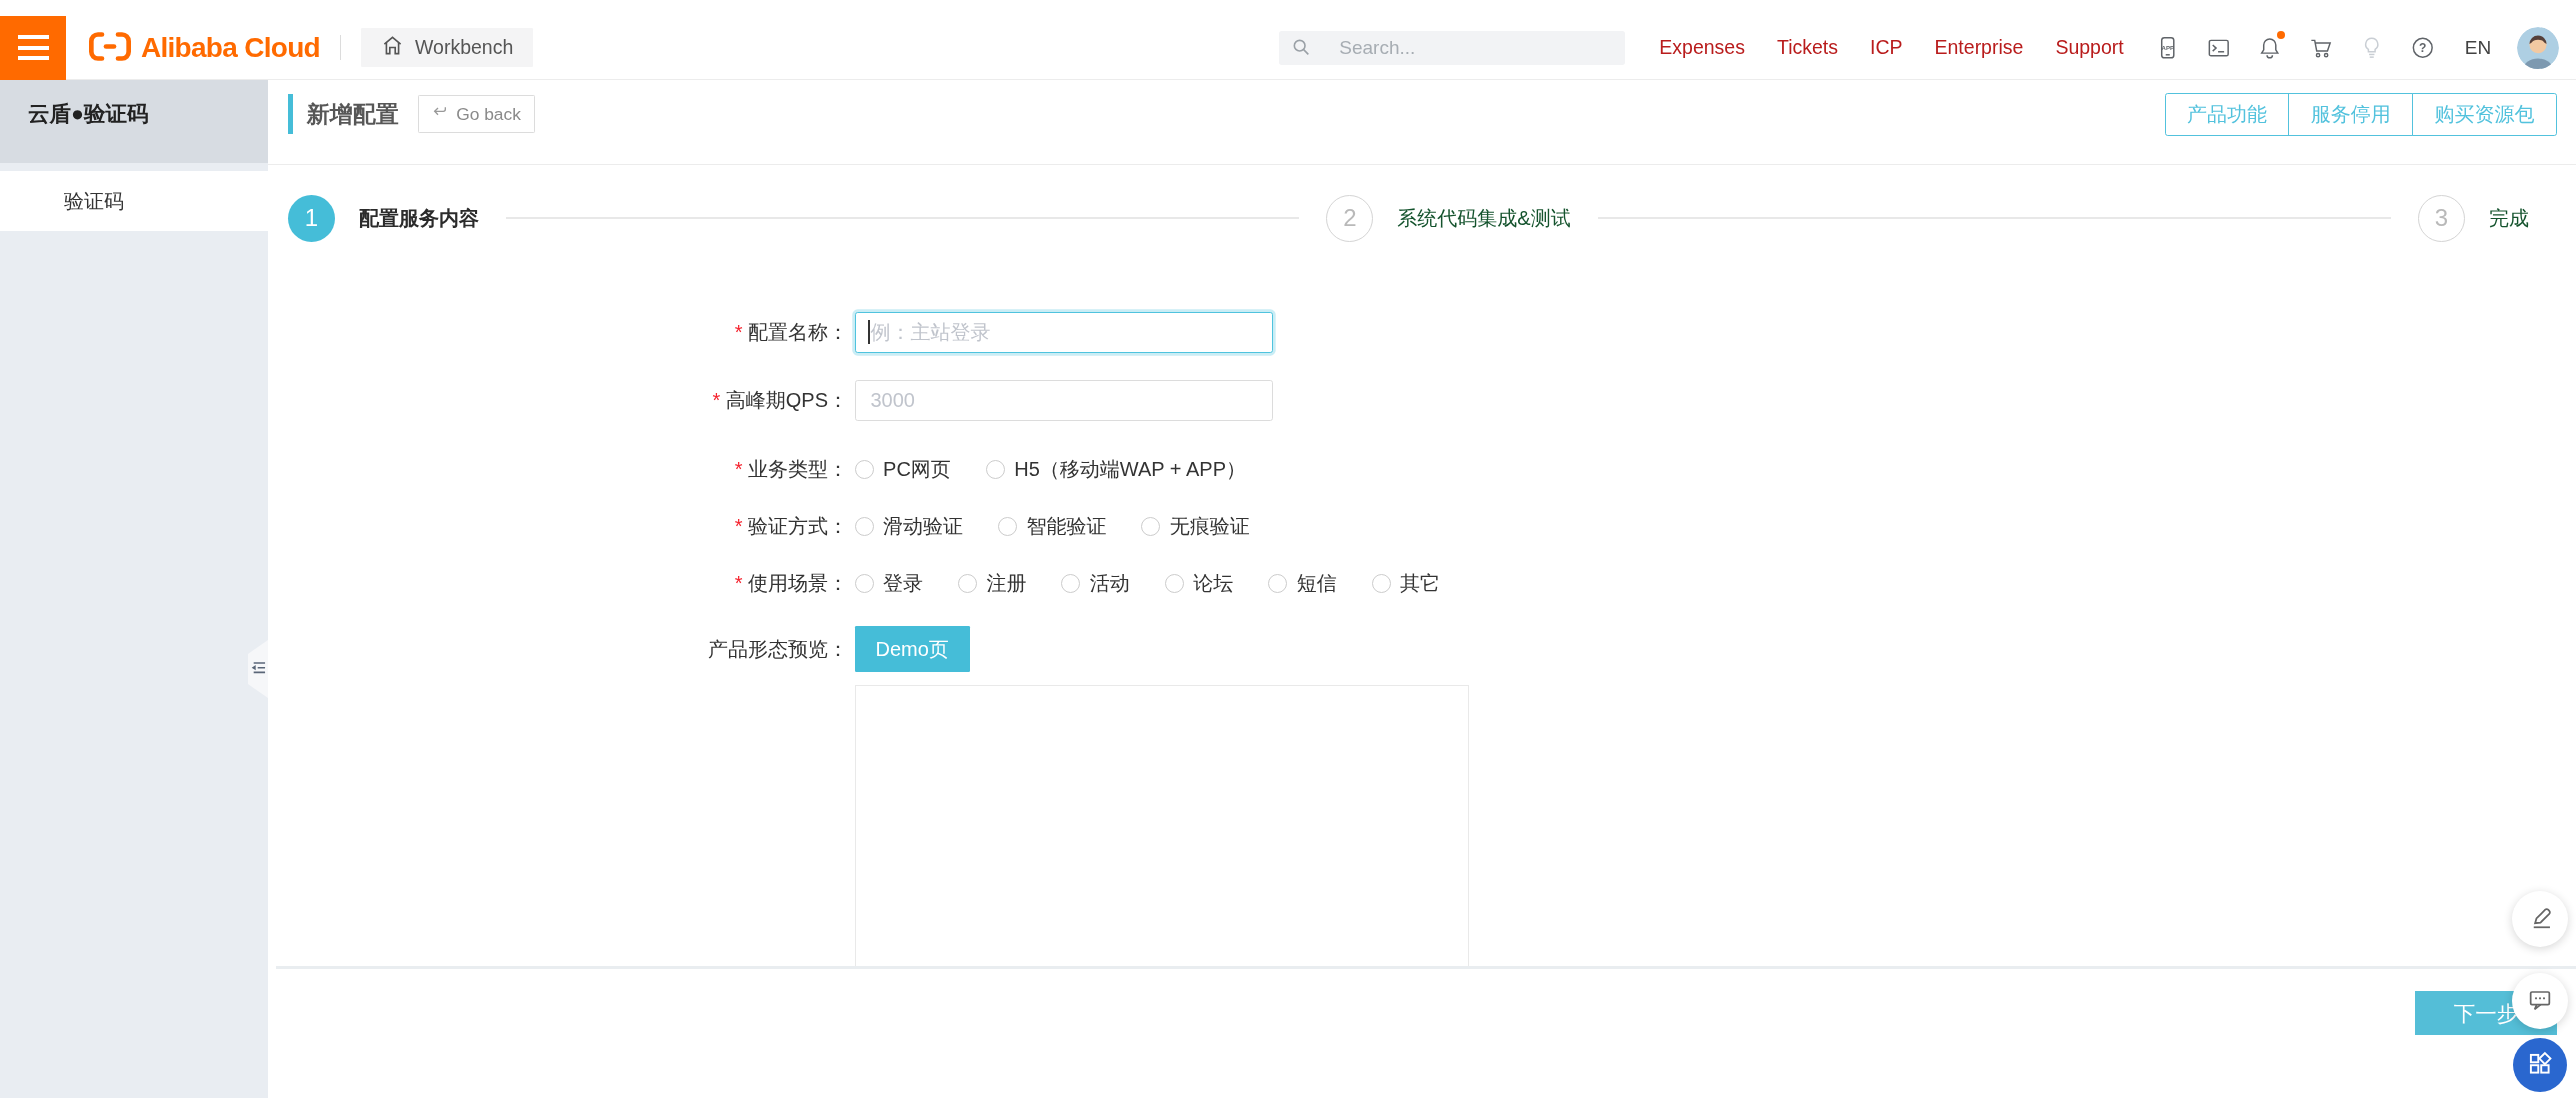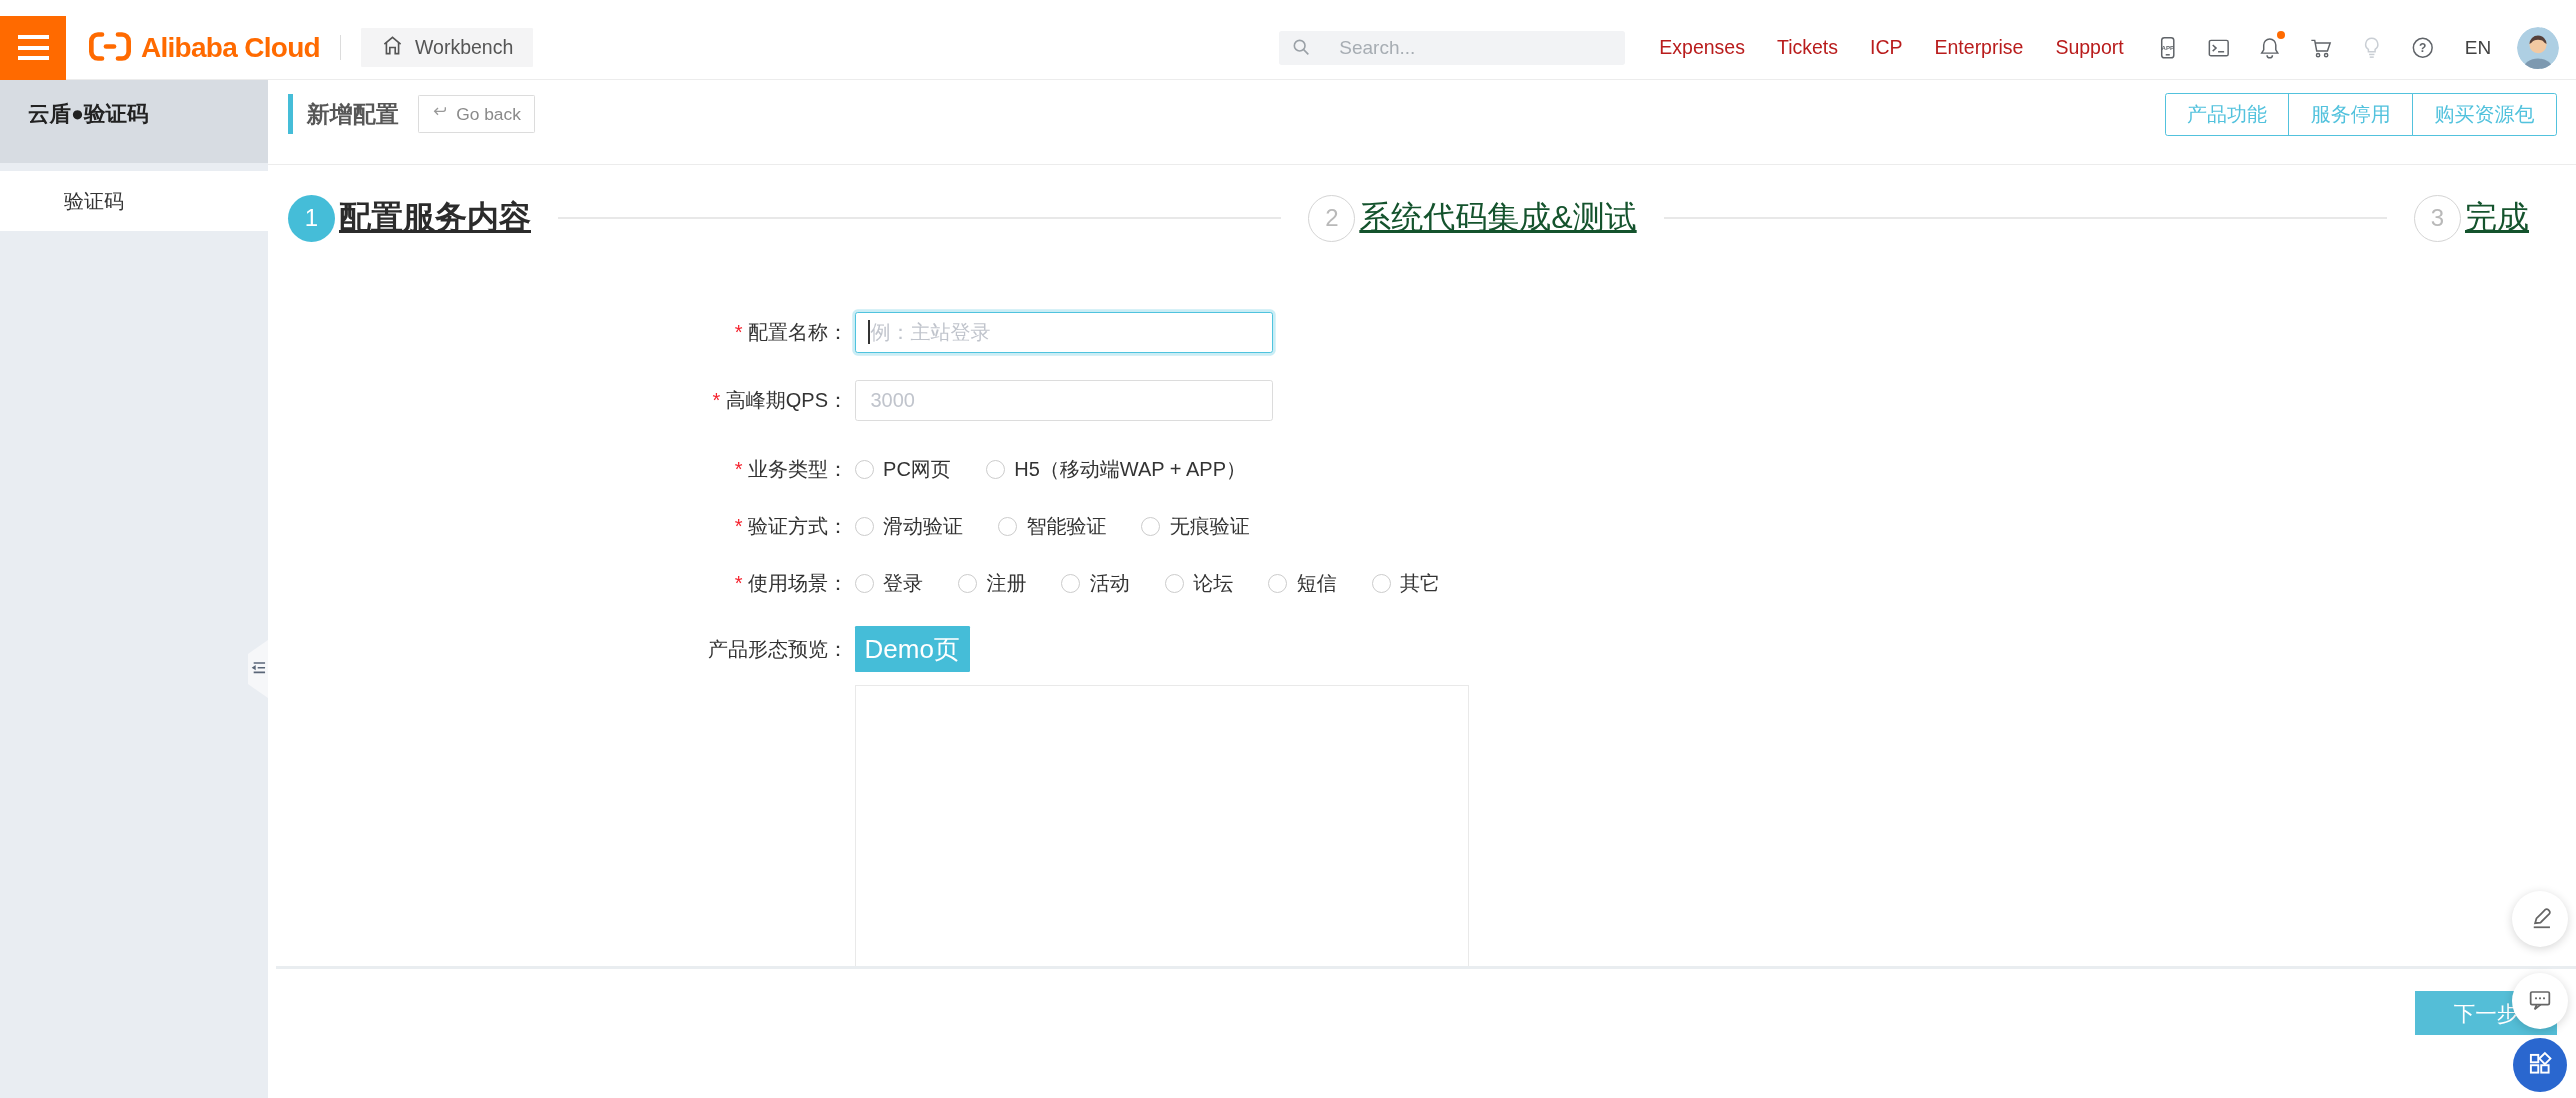--- a/index.html
+++ b/index.html
@@ -53,42 +53,42 @@
   .title-actions button:first-child{border-radius:2.7px 0 0 2.7px;}
   .title-actions button:last-child{border-radius:0 2.7px 2.7px 0;}
 
   
   .steps{display:flex;align-items:center;margin:29.5px 47px 0 20px;}
   .step{display:flex;align-items:center;flex-shrink:0;}
   .step-circle{width:47px;height:47px;border-radius:50%;display:flex;align-items:center;justify-content:center;
                font-size:24px;box-sizing:border-box;}
   .step.active .step-circle{background:#45bdd8;color:#fff;}
   .step.inactive .step-circle{border:1.3px solid #d4d4d4;color:#b9b9b9;background:#fff;}
-  .step-label{margin-left:4px;font-size:32px;white-space:nowrap;text-decoration:underline;}
+  .step-label{margin-left:24px;font-size:20px;white-space:nowrap;}
   .step.active .step-label{color:#2b2b2b;font-weight:bold;}
   .step.inactive .step-label{color:#14532d;}
   .step-line{flex:1;height:1.3px;background:#e8e8e8;margin:0 27px;}
 
   
   .form{margin-top:70px;}
   .frow{display:flex;align-items:center;}
   .frow-label{width:580px;text-align:right;font-size:20px;color:#333;flex-shrink:0;white-space:nowrap;}
   .req{color:#f5222d;margin-right:5.4px;font-size:20px;}
   .frow-content{margin-left:6.7px;display:flex;align-items:center;}
   .finput{position:relative;width:416px;height:39px;border:1.3px solid #dcdcdc;border-radius:2.7px;background:#fff;}
   .finput input{width:100%;height:100%;border:none;outline:none;padding:0 14.8px;font-size:20px;color:#333;
                 background:transparent;box-sizing:border-box;}
   .finput input::placeholder{color:#c0c4cc;}
   .finput.focused{border-color:#4fc3de;box-shadow:0 0 0 2.7px rgba(79,195,222,.30);}
   .caret{position:absolute;left:12px;top:7.4px;width:2px;height:24px;background:#333;}
   .radio-item{display:flex;align-items:center;margin-right:35px;cursor:pointer;}
   .radio-circle{width:19px;height:19px;border:1.3px solid #ccc;border-radius:50%;background:#fff;
                 margin-right:9.4px;box-sizing:border-box;flex-shrink:0;}
   .radio-label{font-size:20px;color:#333;white-space:nowrap;}
-  .demo-btn{width:115px;height:46px;background:#45bdd8;color:#fff;font-size:26px;border:none;
+  .demo-btn{width:115px;height:46px;background:#45bdd8;color:#fff;font-size:20px;border:none;
             border-radius:1.3px;cursor:pointer;}
   .preview-box{margin-left:587px;width:614px;height:284px;border:1.3px solid #e9e9e9;box-sizing:border-box;}
 
   .bottom-divider{position:absolute;left:8px;right:0;top:902px;height:2.7px;background:#e9edf0;}
   .next-btn{position:absolute;top:927px;right:19px;width:142px;height:44px;background:rgba(69,185,212,.92);
             color:#fff;font-size:21.5px;border:none;display:flex;align-items:center;justify-content:center;cursor:pointer;}
 
   
   .fab{position:absolute;border-radius:50%;display:flex;align-items:center;justify-content:center;cursor:pointer;z-index:30;}
   .fab-white{width:56px;height:56px;background:#fff;box-shadow:0 2px 9.4px rgba(0,0,0,.16);}

